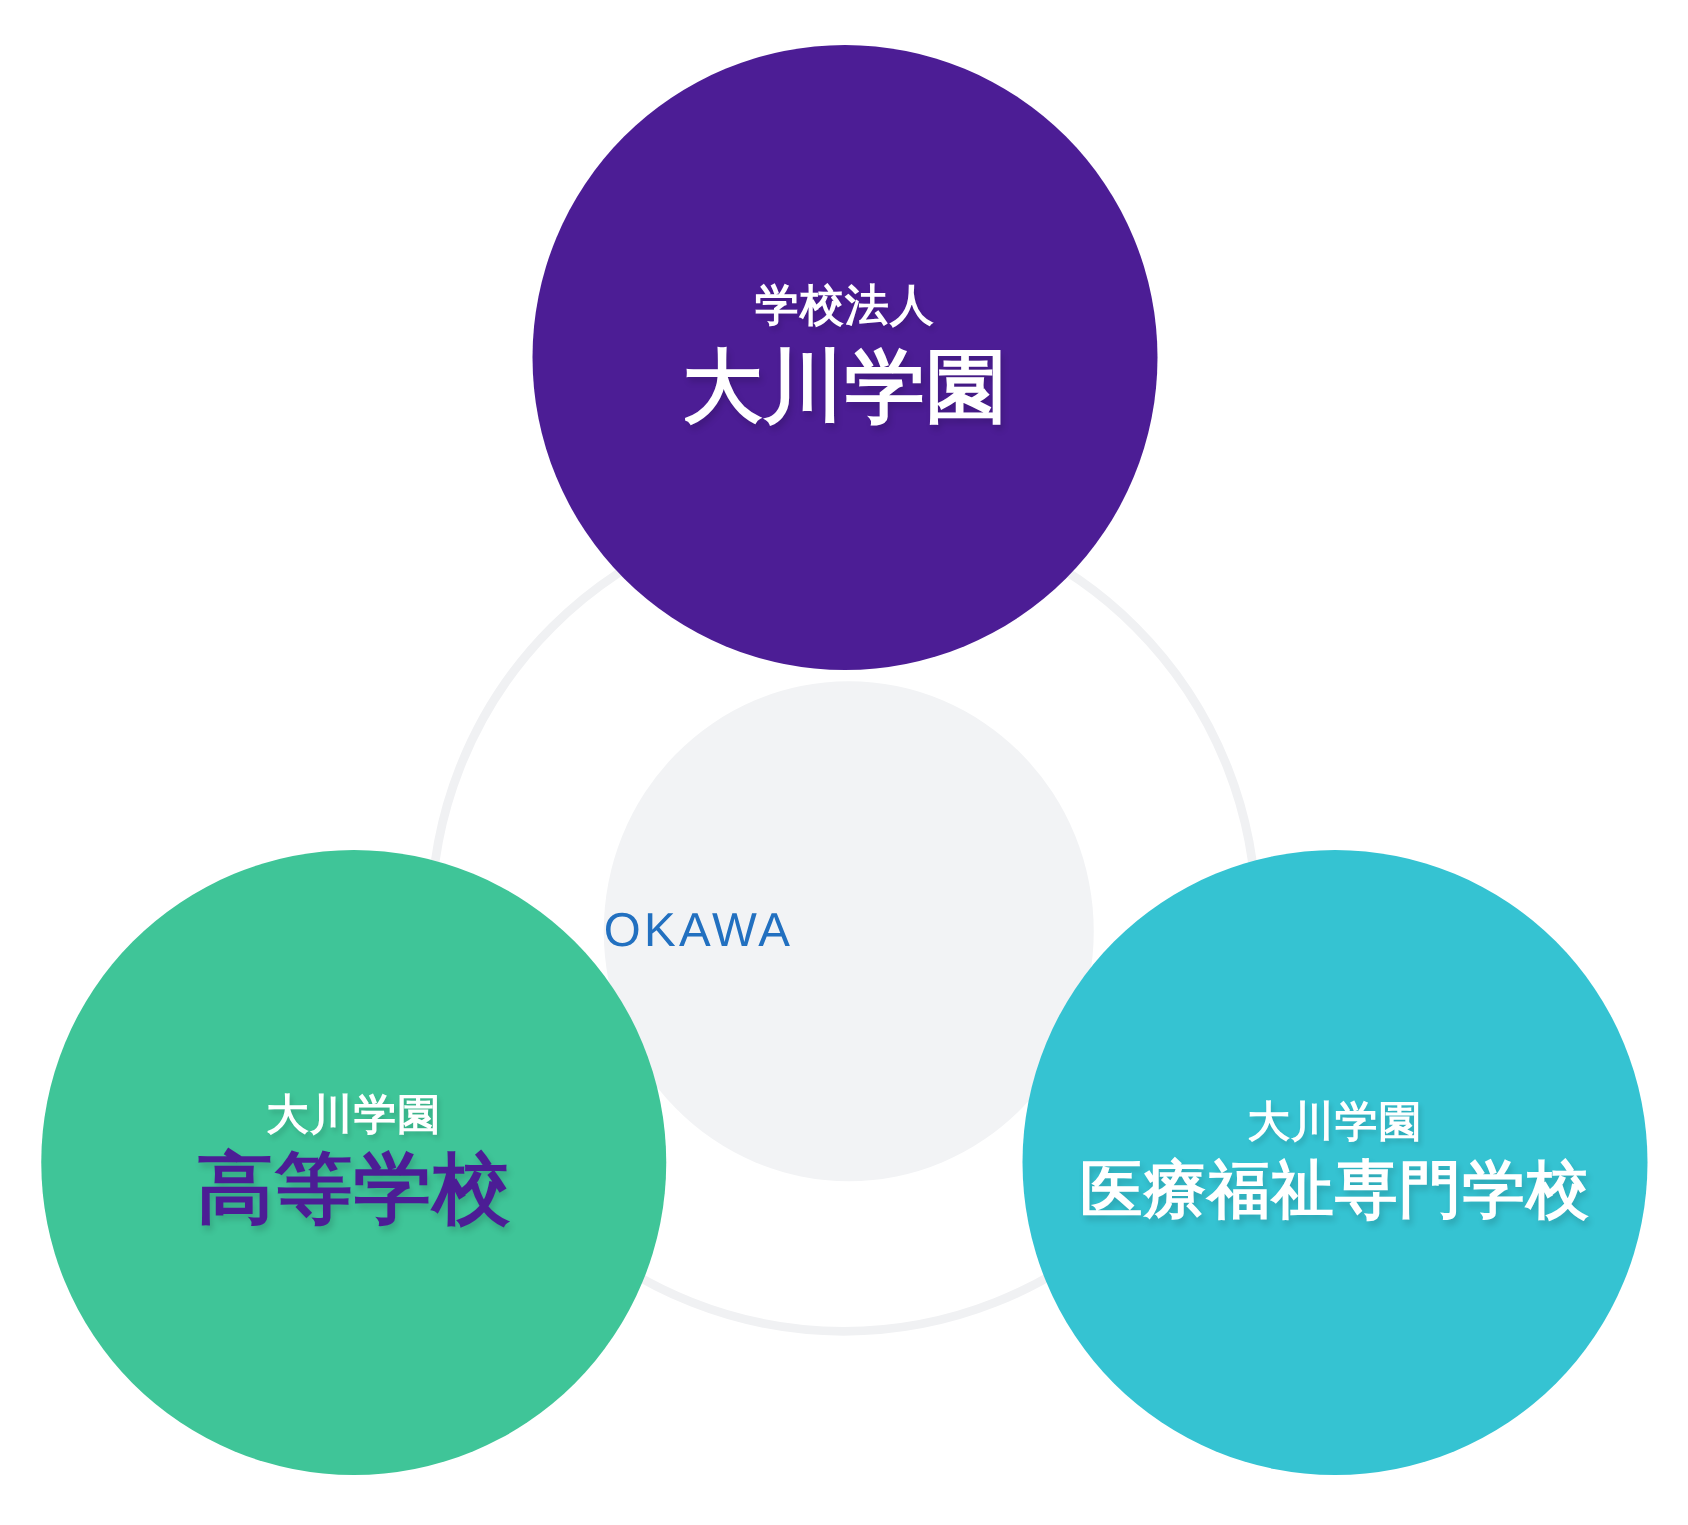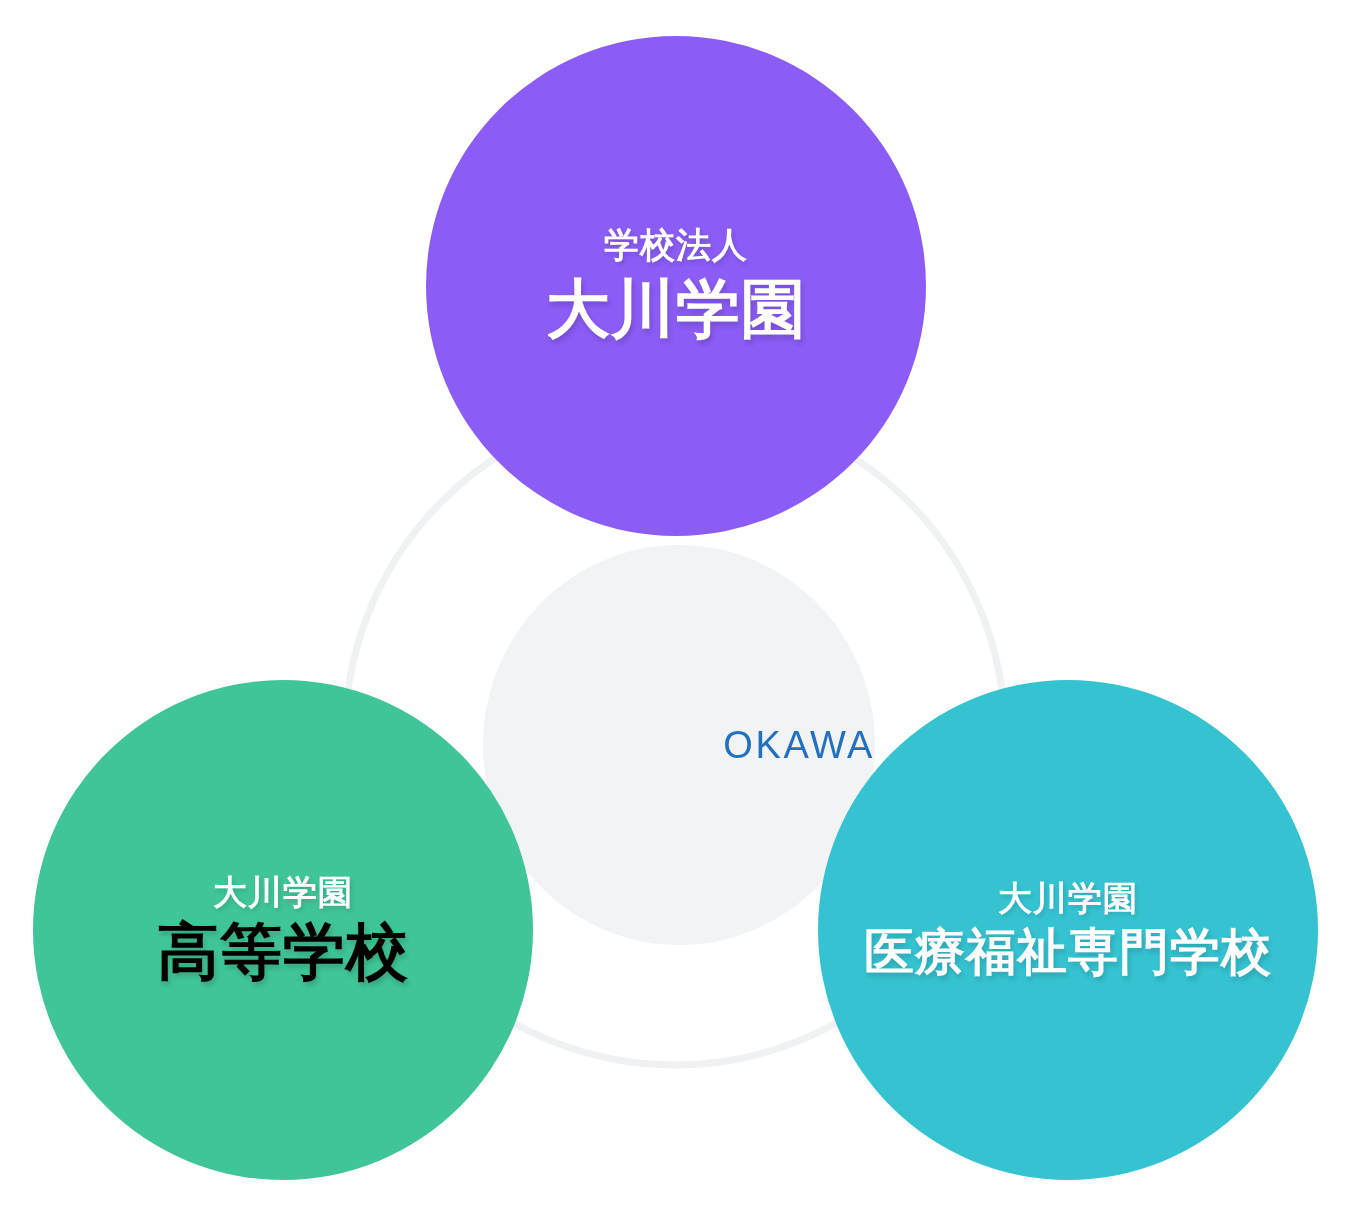--- a/index.html
+++ b/index.html
@@ -35,21 +35,21 @@
   .hub {
     position: absolute;
     left: 483px;
     top: 545px;
     width: 392px;
     height: 400px;
     border-radius: 50%;
     background: #f2f3f5;
     display: flex;
     align-items: center;
-    justify-content: flex-end;
+    justify-content: flex-start;
     z-index: 2;
   }
   .hub-text {
     text-align: center;
     color: #2270c0;
     font-size: 38px;
     line-height: 48px;
     letter-spacing: 2.6px;
     font-weight: 400;
     white-space: pre;
@@ -122,28 +122,28 @@
   <svg class="ring-layer" viewBox="0 0 1350 1220" aria-hidden="true">
     <circle cx="675" cy="735" r="330" fill="none" stroke="#f0f1f3" stroke-width="7"></circle>
   </svg>
 
   <div class="hub" style="background: rgb(242, 243, 245);">
     <div class="hub-text" style="color: rgb(34, 112, 192);">
       <span class="hub-line">OKAWA</span>
     </div>
   </div>
 
-  <div class="lobe" id="lobe-corp" style="background: #8b5cf6;">
+  <div class="lobe" id="lobe-corp" style="background: #4c1d95;">
     <p class="lobe-sub" style="color: rgb(255, 255, 255);">学校法人</p>
     <p class="lobe-title" style="color: rgb(255, 255, 255);">大川学園</p>
   </div>
 
   <div class="lobe" id="lobe-highschool" style="background: rgb(63, 197, 152);">
     <p class="lobe-sub" style="color: rgb(255, 255, 255);">大川学園</p>
-    <p class="lobe-title" style="color: #000000;">高等学校</p>
+    <p class="lobe-title" style="color: #4c1d95;">高等学校</p>
   </div>
 
   <div class="lobe" id="lobe-college" style="background: rgb(53, 195, 210);">
     <p class="lobe-sub" style="color: rgb(255, 255, 255);">大川学園</p>
     <p class="lobe-title" style="color: rgb(255, 255, 255);">医療福祉専門学校</p>
   </div>
 
 </div>
 
 </body></html>

